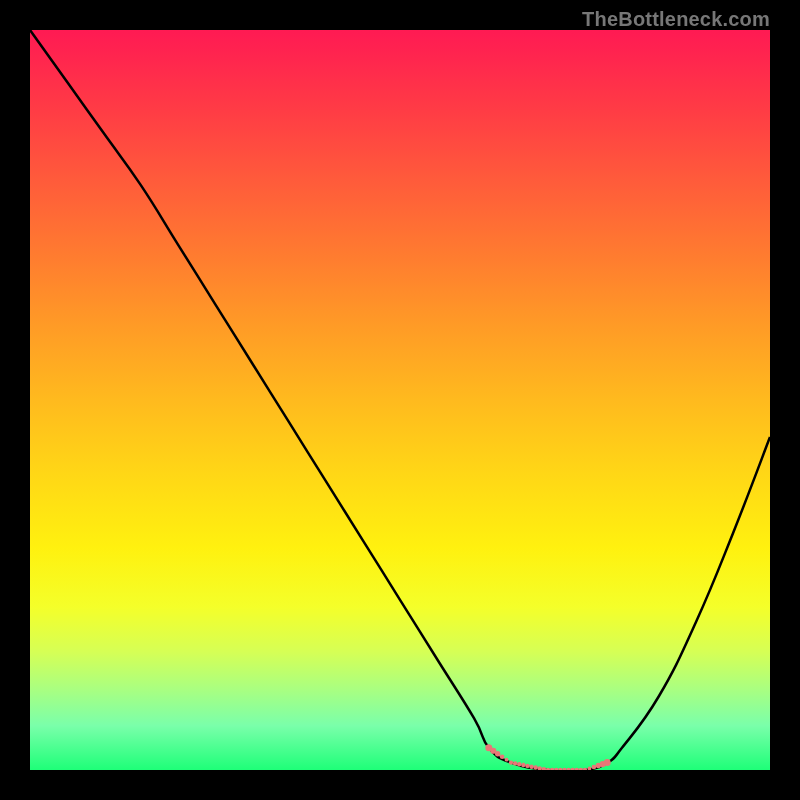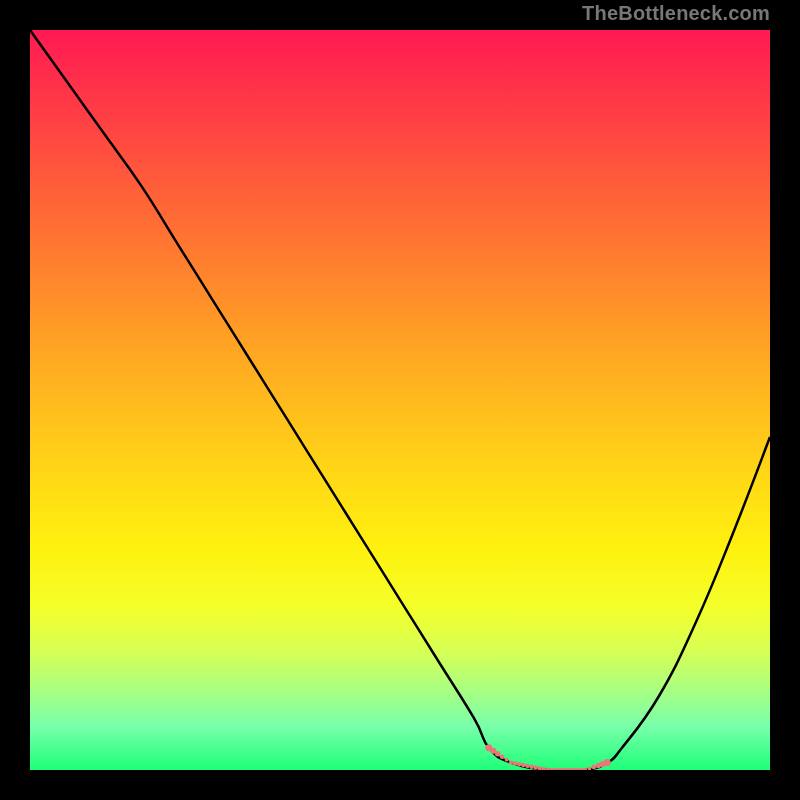--- a/index.html
+++ b/index.html
@@ -45,21 +45,21 @@
     );
   }
   .overlay-svg {
     position: absolute;
     left: 0; top: 0;
     width: 740px;
     height: 740px;
   }
   .watermark {
     position: absolute;
-    top: 2px;
+    top: 8px;
     right: 30px;
     color: #777;
     font-size: 20px;
     font-weight: 600;
     letter-spacing: 0.2px;
     text-align: right;
   }
 </style>
 </head>
 <body>

